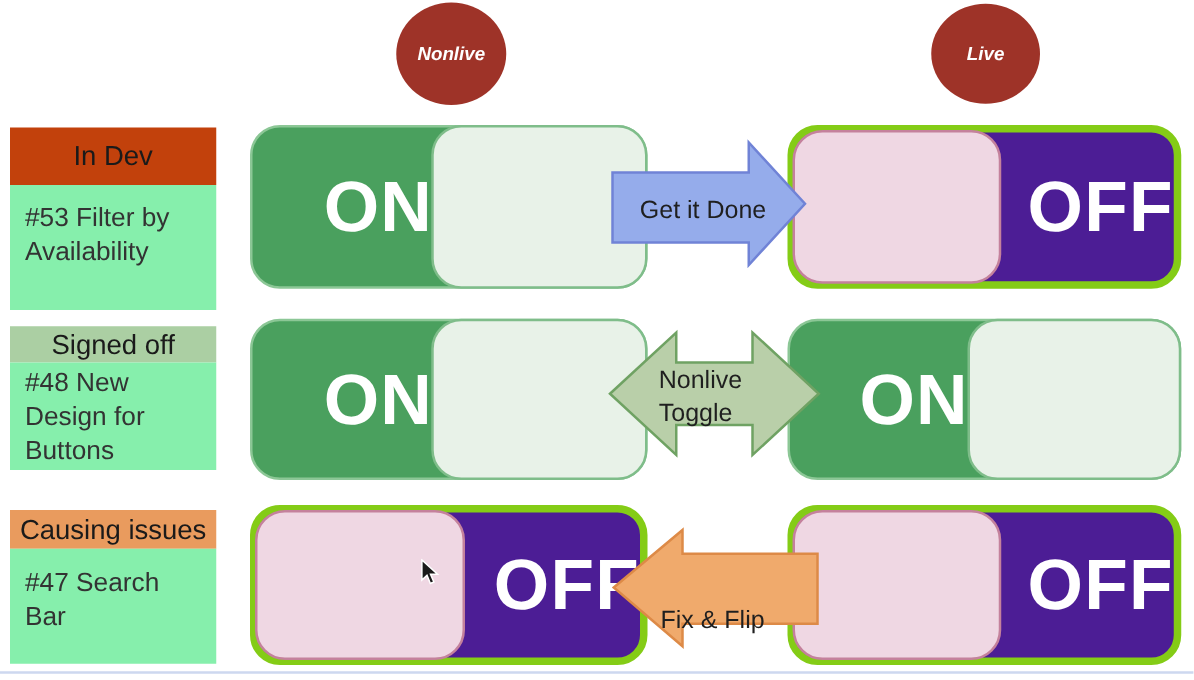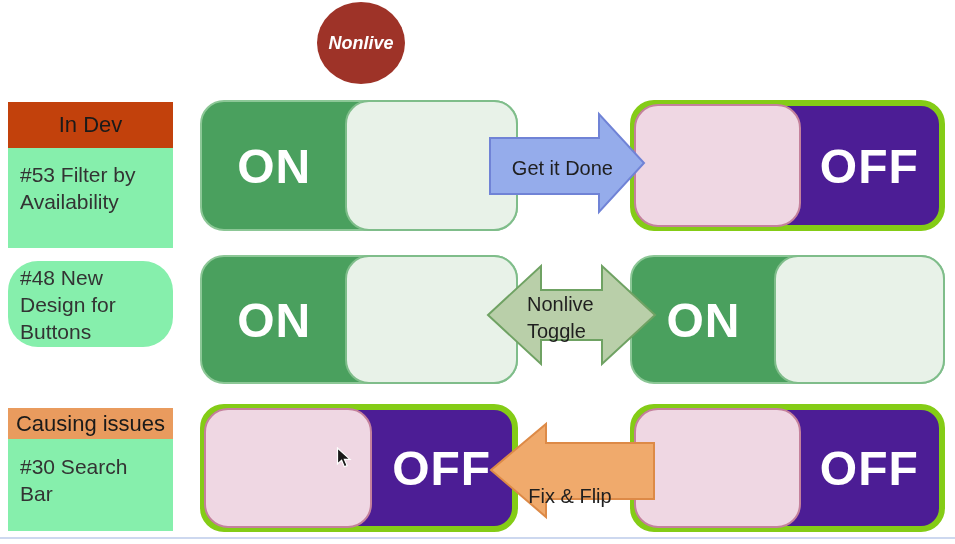--- a/index.html
+++ b/index.html
@@ -19,21 +19,21 @@
     background: #9e3328;
     border-radius: 50%;
     display: flex;
     align-items: center;
     justify-content: center;
   }
   .env-badge span {
     color: #ffffff;
     font-style: italic;
     font-weight: bold;
-    font-size: 18px;
+    font-size: 15px;
   }
   .env-nonlive { left: 317px; top: 2px; width: 88px; height: 82px; }
   .env-live    { left: 745px; top: 3px; width: 87px; height: 80px; }
 
   
   .card { position: absolute; left: 8px; width: 165px; }
   .card-header {
     width: 100%;
     text-align: center;
     font-size: 22px;
@@ -47,21 +47,21 @@
     background: #86efac;
     font-size: 21px;
     line-height: 27px;
     color: #333333;
   }
   .card1 { top: 102px; }
   .card1 .card-header { height: 46px; background: #c2410c; }
   .card1 .card-body { height: 100px; padding: 13px 27px 0 12px; }
   .card2 { top: 261px; }
   .card2 .card-header { height: 29px; background: #abcfa3; }
-  .card2 .card-body { height: 86px; padding: 3px 41px 0 12px; border-radius: 30px; }
+  .card2 .card-body { height: 86px; padding: 3px 41px 0 12px; }
   .card3 { top: 408px; }
   .card3 .card-header { height: 31px; background: #e99b5e; }
   .card3 .card-body { height: 92px; padding: 14px 37px 0 12px; }
 
   
   .toggle { position: absolute; border-radius: 24px; }
   .toggle.on  { background: #4aa05e; border: 2px solid #8cc796; }
   .toggle.off { background: #4c1d95; border: 6px solid #84cc16; }
   .knob {
     position: absolute;
@@ -71,23 +71,23 @@
     border-radius: 24px;
   }
   .toggle.on  .knob { right: -2px; background: #e8f2e8; border: 2px solid #7fbd8a; }
   .toggle.off .knob { left: -2px;  background: #efd7e3; border: 2px solid #c4819c; }
   .state-label {
     position: absolute;
     top: 50%;
     transform: translateY(-50%);
     color: #ffffff;
     font-weight: bold;
-    font-size: 48px;
+    font-size: 57px;
     letter-spacing: 1px;
-    text-align: center;
+    text-align: right;
   }
   .toggle.on  .state-label { left: 0; width: 46%; }
   .toggle.off .state-label { right: 0; width: 46%; }
 
   .t-r1-nonlive { left: 200px; top: 100px; width: 318px; height: 131px; }
   .t-r1-live    { left: 630px; top: 100px; width: 315px; height: 131px; }
   .t-r2-nonlive { left: 200px; top: 255px; width: 318px; height: 129px; }
   .t-r2-live    { left: 630px; top: 255px; width: 315px; height: 129px; }
   .t-r3-nonlive { left: 200px; top: 404px; width: 318px; height: 128px; }
   .t-r3-live    { left: 630px; top: 404px; width: 315px; height: 128px; }
@@ -119,31 +119,35 @@
   }
 </style>
 </head>
 <body>
 
 <div class="canvas">
 
   <div class="env-badge env-nonlive">
     <span>Nonlive</span>
   </div>
+  <div class="env-badge env-live">
+    <span>Live</span>
+  </div>
 
   <div class="card card1">
     <div class="card-header">In Dev</div>
     <div class="card-body">#53 Filter by Availability</div>
   </div>
   <div class="card card2">
+    <div class="card-header">Signed off</div>
     <div class="card-body">#48 New Design for Buttons</div>
   </div>
   <div class="card card3">
     <div class="card-header">Causing issues</div>
-    <div class="card-body">#30 Search Bar</div>
+    <div class="card-body">#47 Search Bar</div>
   </div>
 
   <div class="toggle on t-r1-nonlive">
     <div class="knob"></div>
     <span class="state-label">ON</span>
   </div>
   <div class="toggle off t-r1-live">
     <div class="knob"></div>
     <span class="state-label">OFF</span>
   </div>

